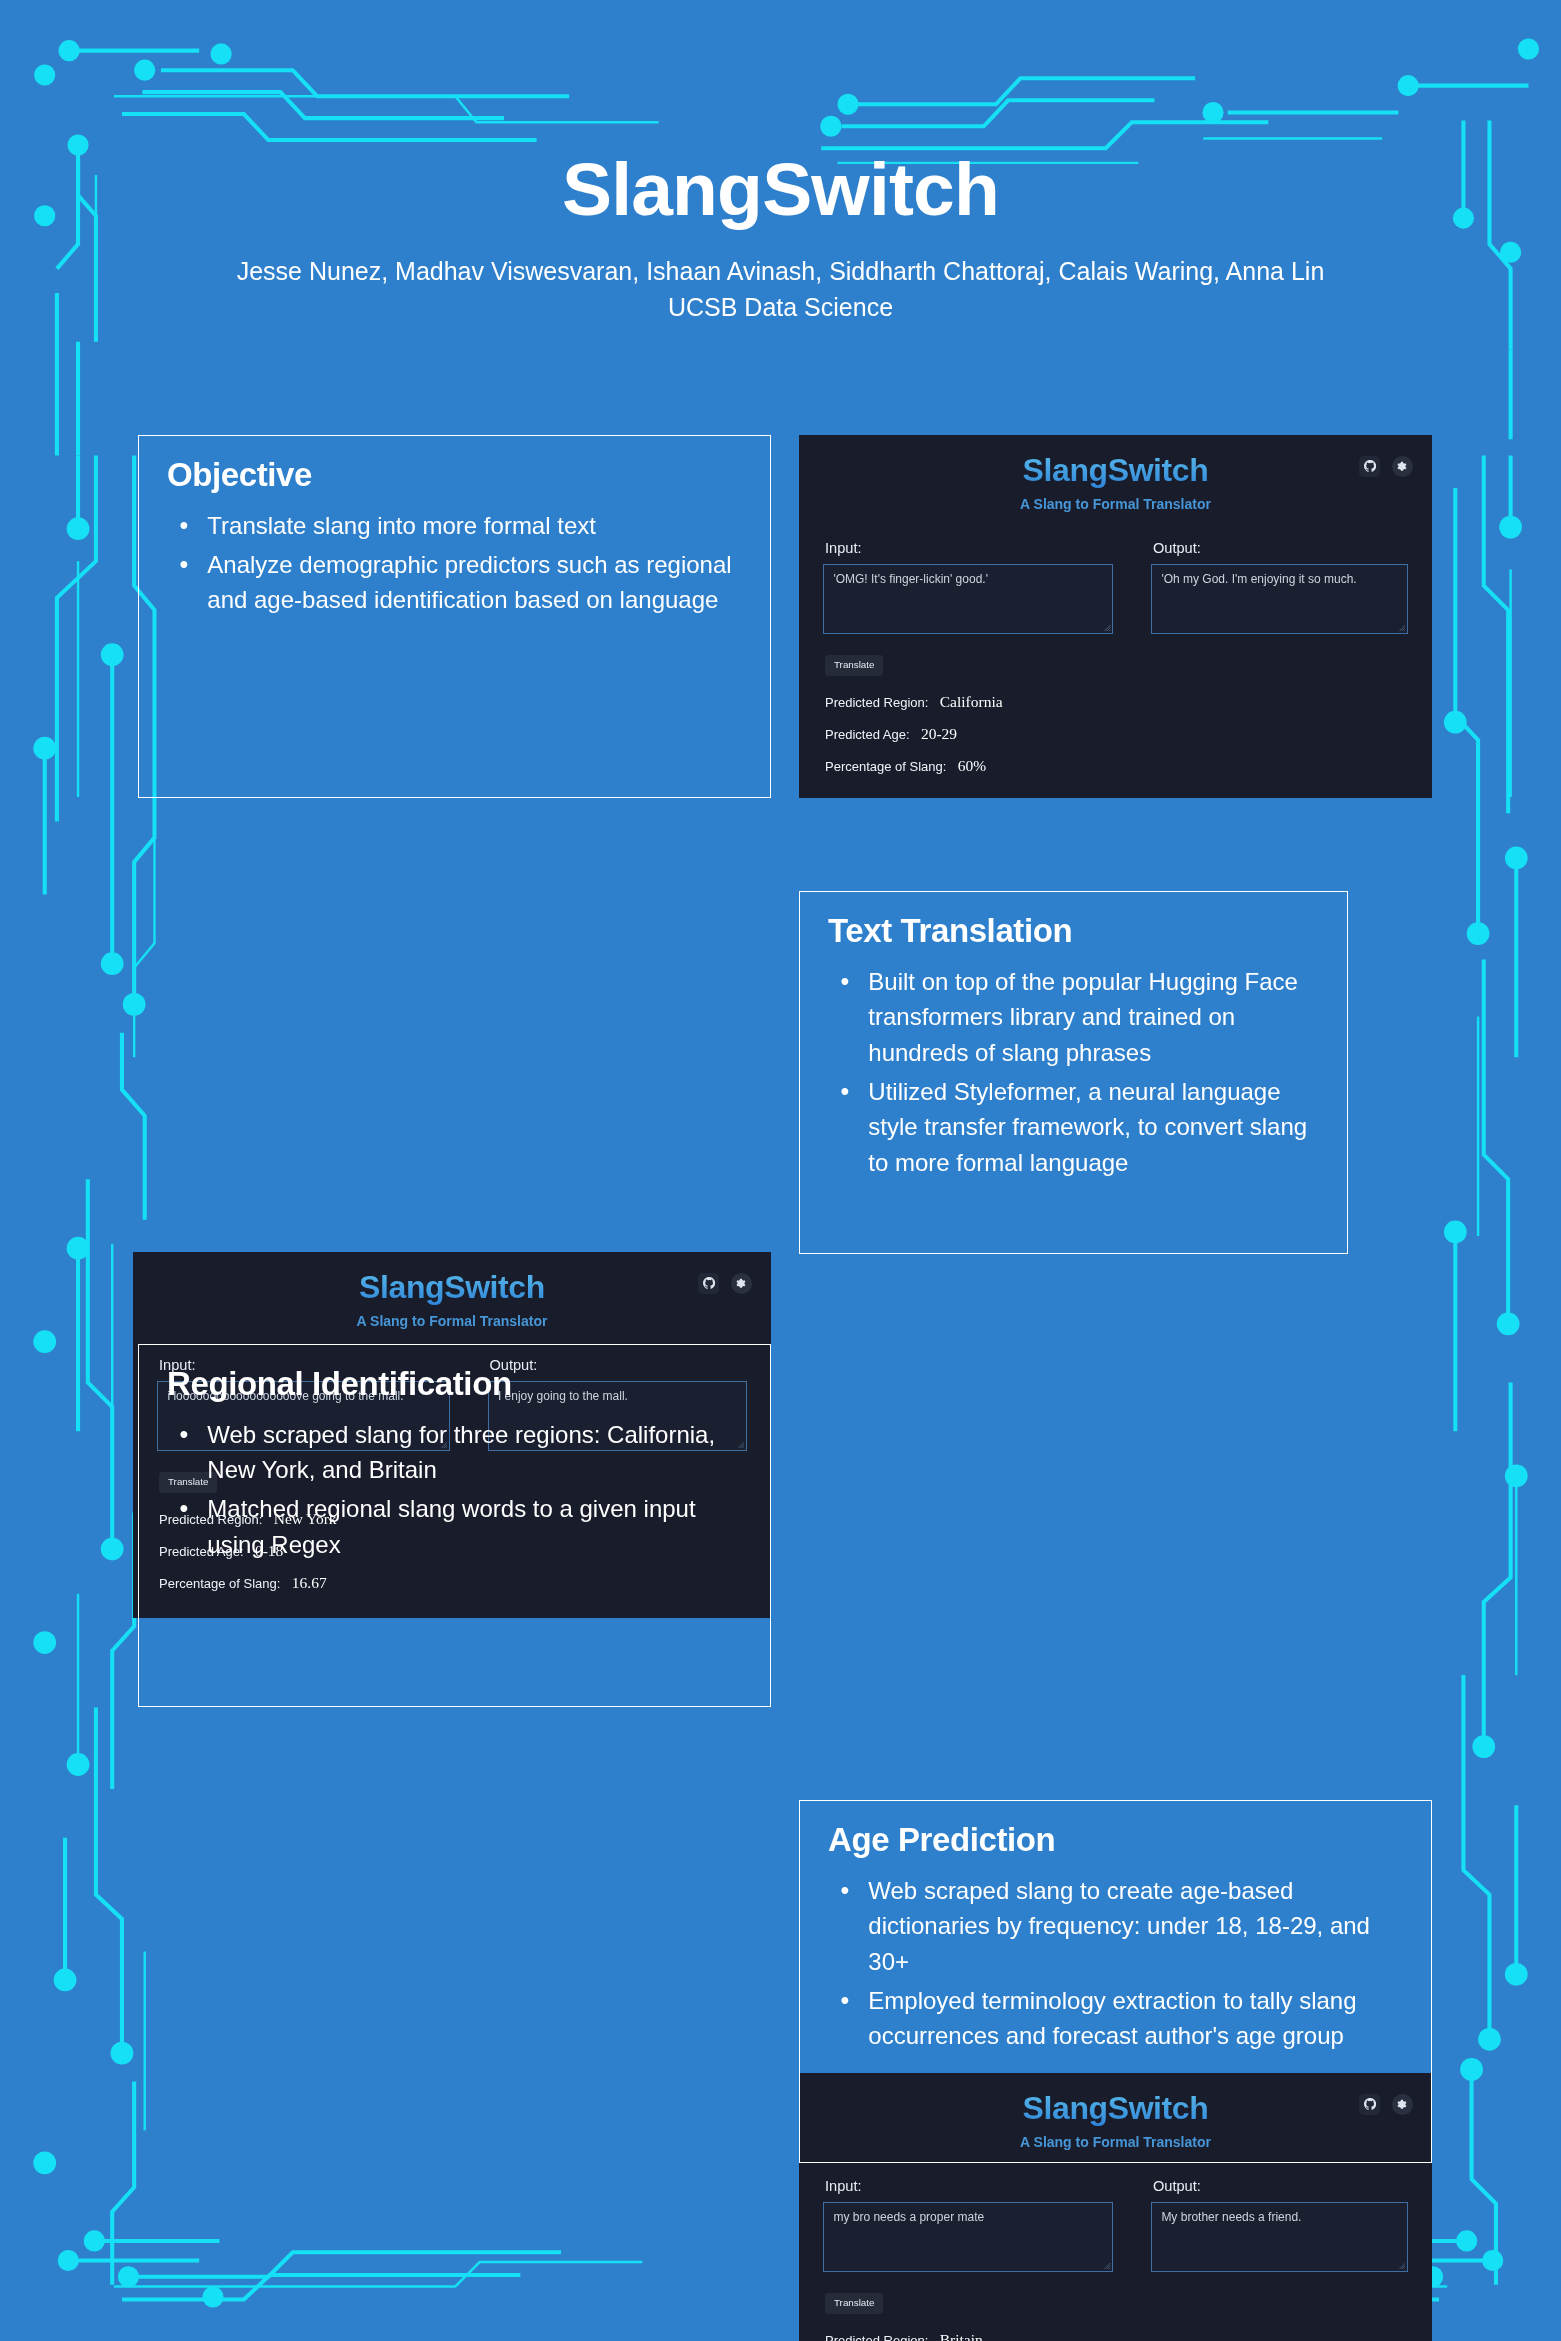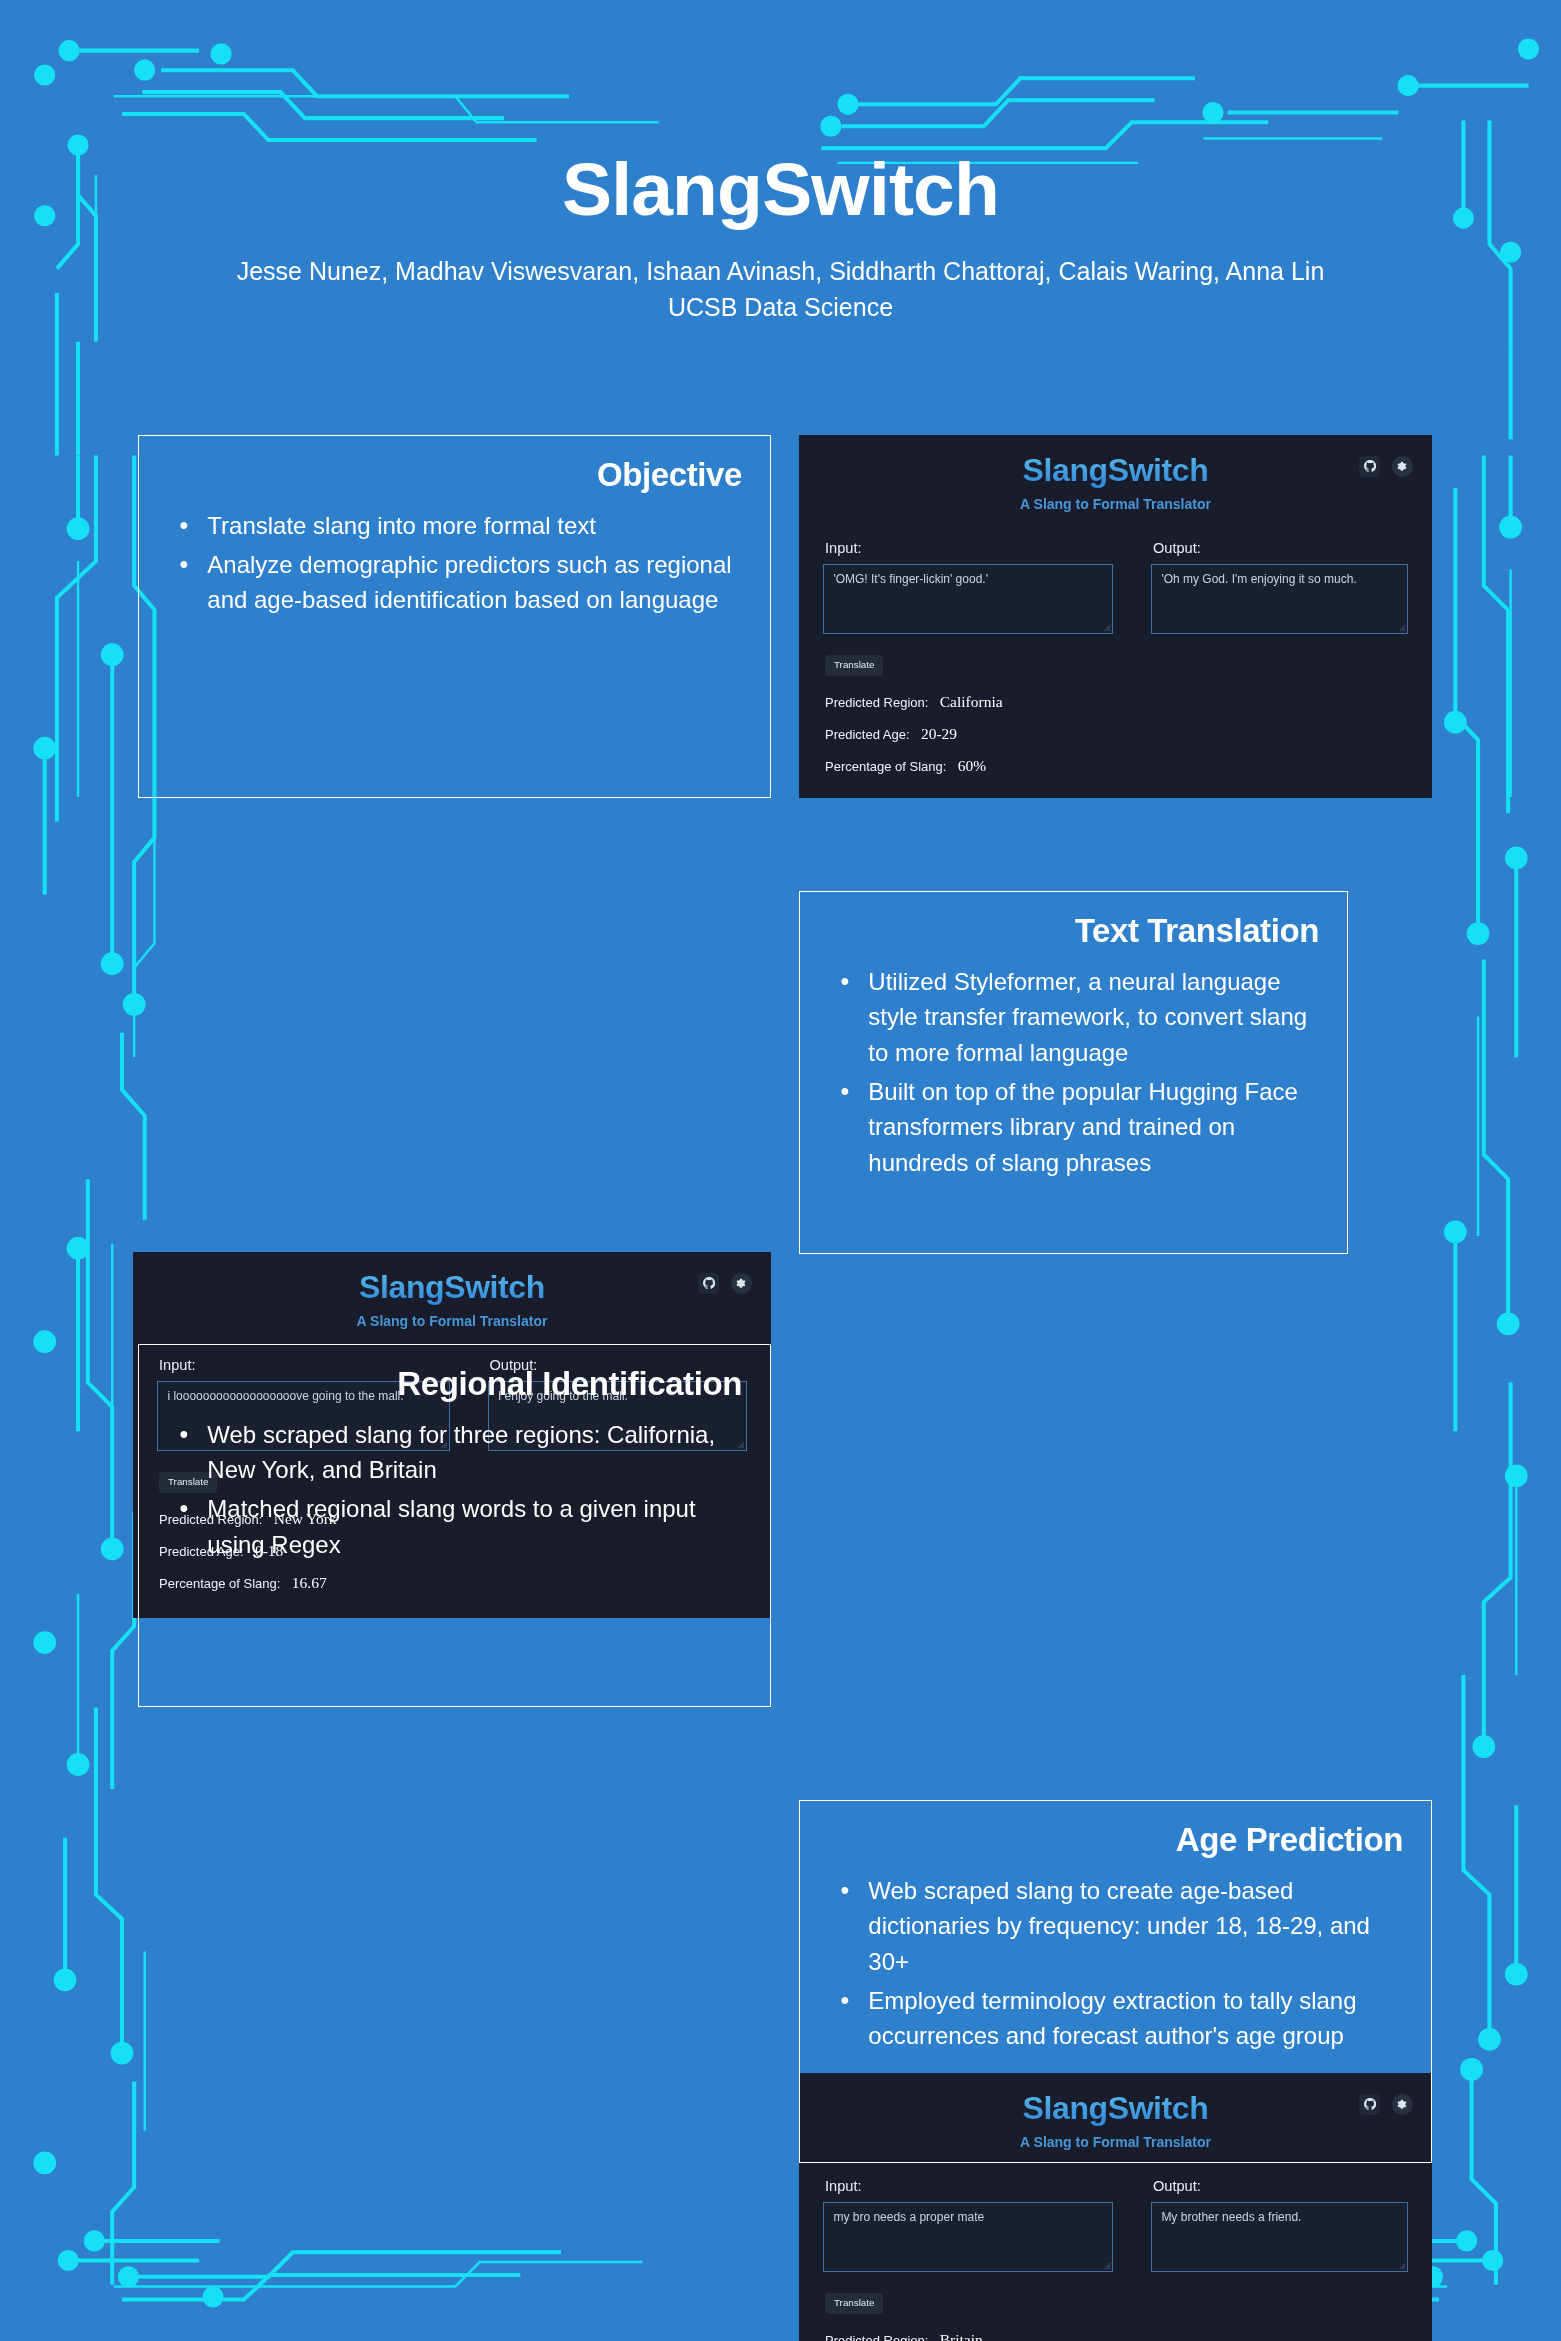--- a/index.html
+++ b/index.html
@@ -28,21 +28,21 @@
   .grid{position:absolute;left:0;top:0;width:1561px;height:2342px;z-index:4;}
   .cell{position:absolute;}
 
   
   .text-panel{
     border:1.6px solid #ffffff;
     box-sizing:border-box;
     padding:21px 28px 16.3px 28px;
   }
   .panel-heading{
-    text-align:right;color:#ffffff;font-weight:bold;
+    text-align:left;color:#ffffff;font-weight:bold;
     font-size:33px;line-height:1.1;margin:0 0 14.6px 0;letter-spacing:-0.4px;
   }
   .panel-list{margin:0;padding:0 0 0 37px;list-style:none;}
   .panel-list li{
     color:#ffffff;font-size:24px;line-height:1.48;margin-bottom:3.3px;
     position:relative;padding-left:3.3px;
   }
   .panel-list li::before{
     content:"•";position:absolute;left:-24.4px;top:-0.8px;font-size:25px;color:#ffffff;
   }
@@ -370,22 +370,22 @@
       <div class="pred-row">
         <span class="pred-key">Percentage of Slang:</span>
         <span class="pred-val">16.67</span>
       </div>
     </div>
   </div>
 
   <div class="cell text-panel" style="left:799px;top:891px;width:549px;height:363px;">
     <div class="panel-heading">Text Translation</div>
     <ul class="panel-list">
+      <li>Built on top of the popular Hugging Face transformers library and trained on hundreds of slang phrases</li>
       <li>Utilized Styleformer, a neural language style transfer framework, to convert slang to more formal language</li>
-      <li>Built on top of the popular Hugging Face transformers library and trained on hundreds of slang phrases</li>
     </ul>
   </div>
 
   <div class="cell text-panel" style="left:138px;top:1344px;width:633px;height:363px;">
     <div class="panel-heading">Regional Identification</div>
     <ul class="panel-list">
       <li>Web scraped slang for three regions: California, New York, and Britain</li>
       <li>Matched regional slang words to a given input using Regex</li>
     </ul>
   </div>

